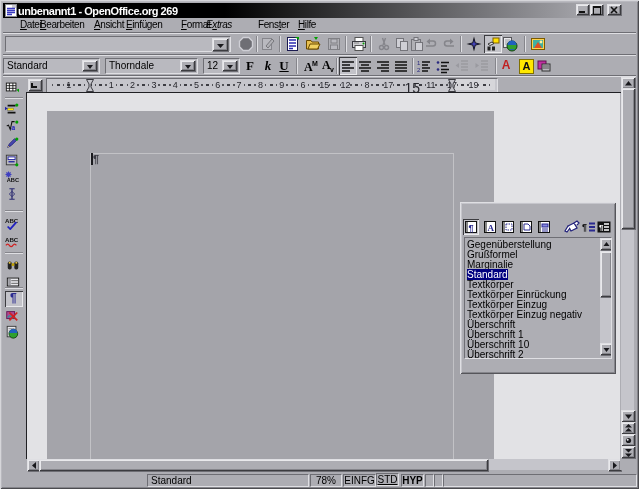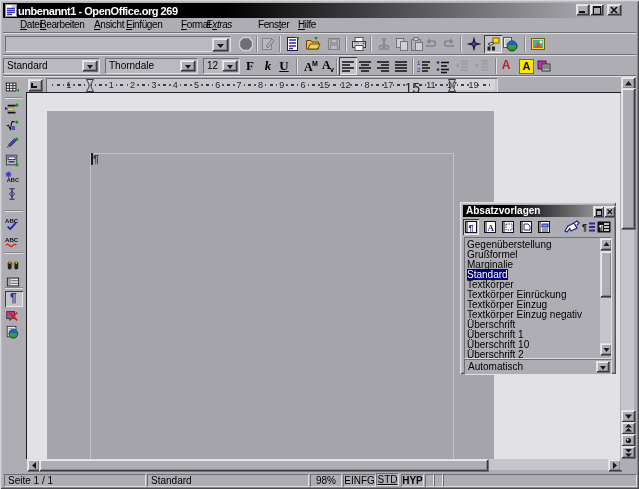--- a/index.html
+++ b/index.html
@@ -594,56 +594,42 @@
   <div class="abs raised btn3d" style="left:12px;top:0;width:448px;height:11px;background:#adadb3;"></div>
   <div class="abs raised btn3d" style="left:582px;top:0;width:12px;height:11px;background:#adadb3;left:581px;">
     <svg width="12" height="11" viewBox="0 0 12 11">
         <path d="M8 5.5 L4 2 V9 z" fill="#18181c"></path>
       </svg>
   </div>
 </div>
 <div class="abs" style="left:620px;top:459px;width:15px;height:11px;background:#adadb3;"></div>
 
 <div class="abs" id="statusbar" style="left:3px;top:471px;width:633px;height:15px;font-size:10px;">
-  <div class="abs sunken" style="left:1px;top:3px;width:140px;height:11px;">
-      <span style="position:absolute;left:3px;top:0px;">Seite 1 / 1</span>
-    </div>
   <div class="abs sunken" style="left:144px;top:3px;width:160px;height:11px;">
       <span style="position:absolute;left:3px;top:0px;">Standard</span>
     </div>
   <div class="abs sunken" style="left:307px;top:3px;width:30px;height:11px;text-align:center;">
-      <span style="position:absolute;left:0;right:0;top:0px;">98%</span>
+      <span style="position:absolute;left:0;right:0;top:0px;">78%</span>
     </div>
   <div class="abs sunken" style="left:340px;top:3px;width:31px;height:11px;text-align:center;">
       <span style="position:absolute;left:0;right:0;top:0px;">EINFG</span>
     </div>
   <div class="abs sunken" style="left:373px;top:2px;width:21px;height:11px;text-align:center;">
       <span style="position:absolute;left:0;right:0;top:0px;text-decoration:underline;">STD</span>
     </div>
   <div class="abs sunken" style="left:398px;top:3px;width:21px;height:11px;text-align:center;">
       <span style="position:absolute;left:0;right:0;top:0px;font-weight:bold;">HYP</span>
     </div>
   <div class="abs sunken" style="left:422px;top:3px;width:7px;height:11px;"></div>
   <div class="abs sunken" style="left:431px;top:3px;width:7px;height:11px;"></div>
   <div class="abs sunken" style="left:440px;top:3px;width:192px;height:11px;"></div>
 </div>
 
 <div class="abs" id="stylist" style="left:460px;top:202px;width:156px;height:172px;background:#adadb3;box-shadow:inset 1px 1px 0 #dfdfe3, inset -1px -1px 0 #55555a, inset 2px 2px 0 #c5c5cb, inset -2px -2px 0 #85858b;">
 
-  <div class="abs" style="left:3px;top:3px;width:150px;height:12px;background:linear-gradient(to right,#000 0%,#000 30%,#adadb3 100%);">
-    <div class="abs" style="left:3px;top:0px;font-size:10px;font-weight:bold;color:#fff;white-space:nowrap;">Absatzvorlagen</div>
-    <div class="abs raised btn3d" style="left:130px;top:1px;width:10px;height:10px;background:#adadb3;">
-      <div class="abs" style="left:2px;top:2px;width:4px;height:4px;border:1px solid #111;border-top-width:2px;"></div>
-    </div>
-    <div class="abs raised btn3d" style="left:141px;top:1px;width:10px;height:10px;background:#adadb3;">
-      <svg width="10" height="10" viewBox="0 0 10 10">
-          <path d="M2.5 2.5 L7 7 M7 2.5 L2.5 7" stroke="#111" stroke-width="1.3"></path>
-        </svg>
-    </div>
-  </div>
 
   <div class="abs" style="left:0;top:16px;width:156px;height:19px;">
     <div class="abs btn3dp" style="left:3px;top:1px;width:16px;height:16px;background:#c3c3c9;">
       <svg width="14" height="14" viewBox="0 0 14 14" style="margin:1px;">
           <rect x="1.5" y="1.5" width="11" height="11" fill="#fff" stroke="#111"></rect>
           <path d="M3 1.5 v11" stroke="#111"></path>
           <text x="4.5" y="11" font-size="9" font-weight="bold" fill="#2a2a90" font-family="Liberation Sans">¶</text>
         </svg>
     </div>
     <div class="abs" style="left:23px;top:2px;">
@@ -719,21 +705,13 @@
         </div>
       <div class="abs raised btn3d" style="left:0;top:13px;width:11px;height:45px;background:#adadb3;"></div>
       <div class="abs raised btn3d" style="left:0;bottom:0;width:11px;height:11px;background:#adadb3;">
           <svg width="11" height="11" viewBox="0 0 11 11">
             <path d="M5.5 8 L8.5 4 H2.5 z" fill="#18181c"></path>
           </svg>
         </div>
     </div>
   </div>
 
-  <div class="abs sunken" style="left:4px;top:157px;width:146px;height:14px;background:#adadb3;">
-    <div class="abs" style="left:3px;top:1px;font-size:10px;">Automatisch</div>
-    <div class="abs raised btn3d" style="right:1px;top:1px;width:12px;height:10px;background:#adadb3;">
-        <svg width="12" height="10" viewBox="0 0 12 10">
-          <path d="M3 4 h6 l-3 4 z" fill="#18181c"></path>
-        </svg>
-      </div>
-  </div>
 </div>
 
 </body></html>

